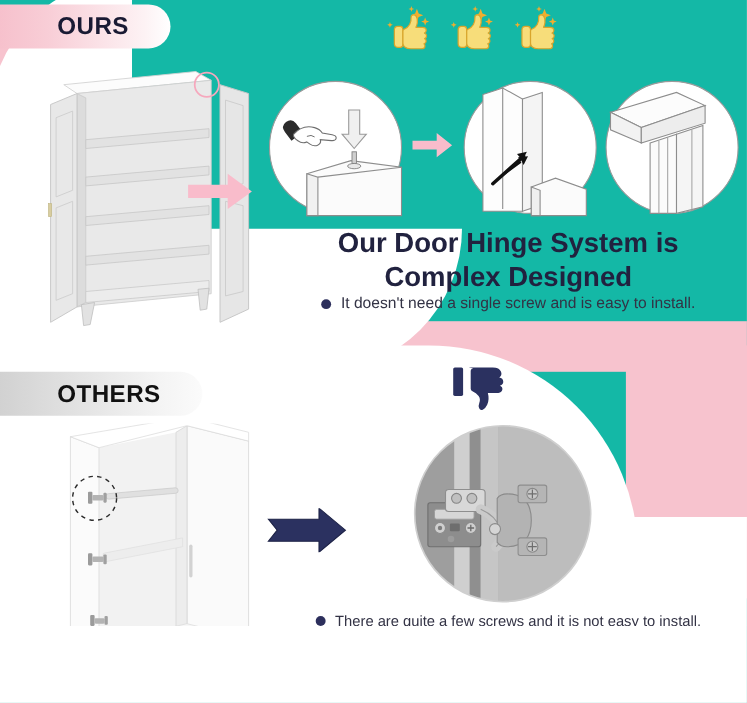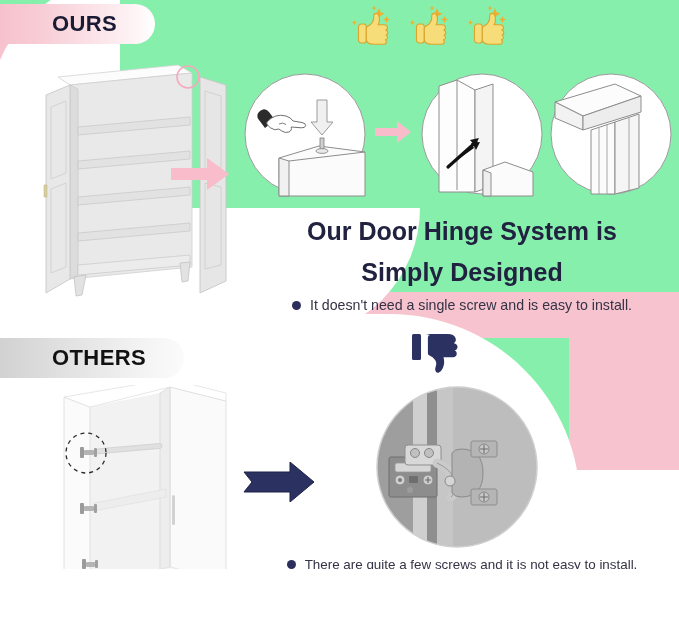--- a/index.html
+++ b/index.html
@@ -2,21 +2,21 @@
 <html><head>
 <meta charset="utf-8">
 <style>
   html,body{margin:0;padding:0;}
   body{
     width:679px;height:639px;
     background:#ffffff;
     font-family:"Liberation Sans","DejaVu Sans",sans-serif;
     overflow:hidden;
   }
-  .page{position:relative;width:679px;height:569px;overflow:hidden;background:#86efac;}
+  .page{position:relative;width:679px;height:569px;overflow:hidden;background:#14b8a6;}
 
   
   .pink-left-blob{
     position:absolute;left:-86px;top:-10px;width:150px;height:320px;
     background:#f7c3ce;border-radius:0 150px 150px 0;z-index:0;
   }
   .pink-left-mask{
     position:absolute;left:-10px;top:-20px;width:130px;height:340px;
     background:#ffffff;border-radius:130px 0 0 130px;z-index:1;
   }
@@ -75,21 +75,21 @@
 
   
   .navy-arrow{position:absolute;left:240px;top:462px;width:90px;height:40px;z-index:6;}
 
   
   .copy{position:absolute;z-index:7;text-align:center;}
   .copy-top{left:252px;top:206px;width:420px;}
   .copy-bottom{left:252px;top:556px;width:420px;}
   .headline{
     font-size:25px;line-height:1.22;font-weight:bold;color:#21223f;
-    font-family:"Liberation Sans","DejaVu Sans",sans-serif;margin:10px;
+    font-family:"Liberation Sans","DejaVu Sans",sans-serif;margin:0;
   }
   .bullet-row{
     display:flex;align-items:center;justify-content:center;gap:9px;margin-top:1px;
   }
   .bullet-dot{
     width:9px;height:9px;border-radius:50%;background:#2c2f5c;flex:0 0 auto;
   }
   .bullet-text{
     font-size:14.2px;color:#333345;font-family:"Liberation Sans","DejaVu Sans",sans-serif;
     white-space:nowrap;
@@ -240,21 +240,21 @@
         <polygon points="372,50 396,42 396,116 372,122" fill="#f5f5f5" stroke="#8d8d8d" stroke-width="1"></polygon>
         <line x1="356" y1="56" x2="356" y2="122" stroke="#9e9e9e" stroke-width="0.9"></line>
         <line x1="364" y1="53" x2="364" y2="122" stroke="#9e9e9e" stroke-width="0.9"></line>
         <line x1="386" y1="46" x2="386" y2="120" stroke="#9e9e9e" stroke-width="0.9"></line>
       </g>
     </svg>
   </div>
 
   <div class="copy copy-top">
     <p class="headline">Our Door Hinge System is</p>
-    <p class="headline">Simply Designed</p>
+    <p class="headline">Complex Designed</p>
     <div class="bullet-row">
       <span class="bullet-dot"></span>
       <span class="bullet-text">It doesn't need a single screw and is easy to install.</span>
     </div>
   </div>
 
   <div class="badge badge-others">
     <span class="badge-text">OTHERS</span>
   </div>
 

